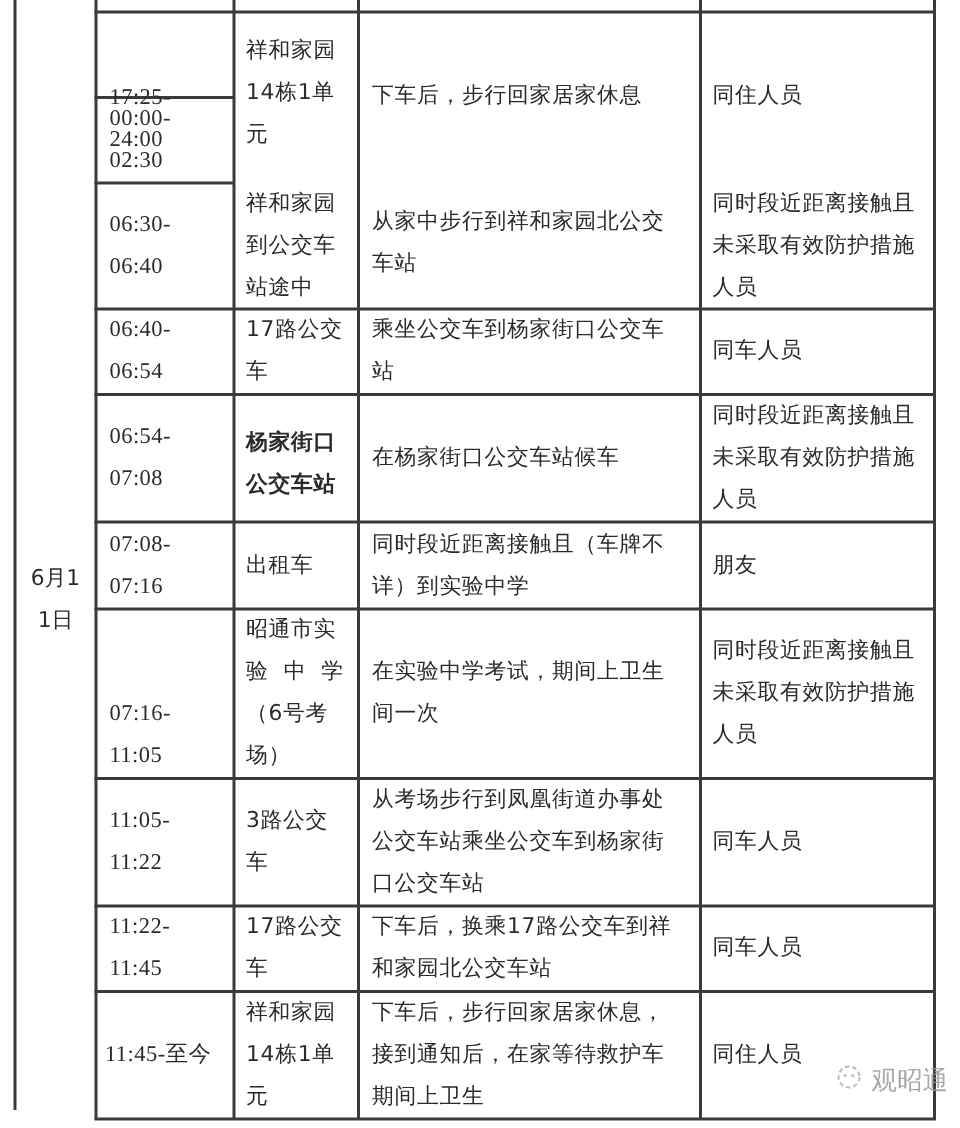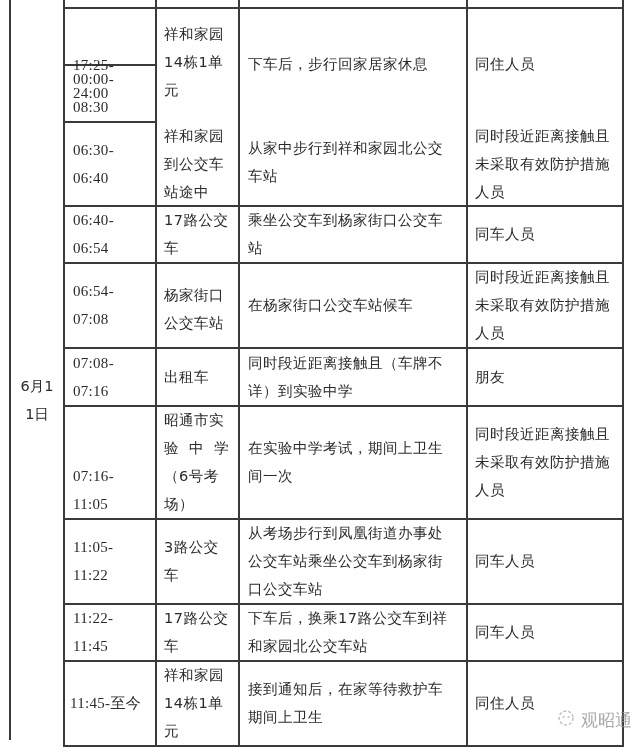--- a/index.html
+++ b/index.html
@@ -46,21 +46,21 @@
 
 <div class="cell time" style="left:64px; top:8px; width:91px; height:56px;margin-top:43px;">
   <div>
       <div>17:25-</div>
       <div>24:00</div>
     </div>
 </div>
 <div class="cell time" style="left:64px; top:65px; width:91px; height:56px;">
   <div>
       <div>00:00-</div>
-      <div>08:30</div>
+      <div>02:30</div>
     </div>
 </div>
 <div class="cell time" style="left:64px; top:122px; width:91px; height:83px;">
   <div>
       <div>06:30-</div>
       <div>06:40</div>
     </div>
 </div>
 
 <div class="cell loc txt" style="left:157px; top:20px; width:81px; height:84px;">
@@ -120,21 +120,21 @@
 <div class="cell con txt" style="left:467px; top:206px; width:155px; height:56px;">
   <div>同车人员</div>
 </div>
 
 <div class="cell time" style="left:64px; top:263px; width:91px; height:84px;">
   <div>
       <div>06:54-</div>
       <div>07:08</div>
     </div>
 </div>
-<div class="cell loc txt" style="left:157px; top:263px; width:81px; height:92px;">
+<div class="cell loc txt" style="left:157px; top:263px; width:81px; height:92px;font-weight:bold;">
   <div>
       <div>杨家街口</div>
       <div>公交车站</div>
     </div>
 </div>
 <div class="cell act txt" style="left:240px; top:263px; width:226px; height:84px;">
   <div>在杨家街口公交车站候车</div>
 </div>
 <div class="cell con txt" style="left:467px; top:263px; width:155px; height:84px;">
   <div>
@@ -241,20 +241,21 @@
 </div>
 <div class="cell loc txt" style="left:157px; top:661px; width:81px; height:84px;">
   <div>
       <div>祥和家园</div>
       <div>14栋1单</div>
       <div>元</div>
     </div>
 </div>
 <div class="cell act txt" style="left:240px; top:661px; width:226px; height:84px;">
   <div>
+      <div>下车后，步行回家居家休息，</div>
       <div>接到通知后，在家等待救护车</div>
       <div>期间上卫生</div>
     </div>
 </div>
 <div class="cell con txt" style="left:467px; top:661px; width:155px; height:84px;">
   <div>同住人员</div>
 </div>
 
 <div class="watermark">
   <span>

